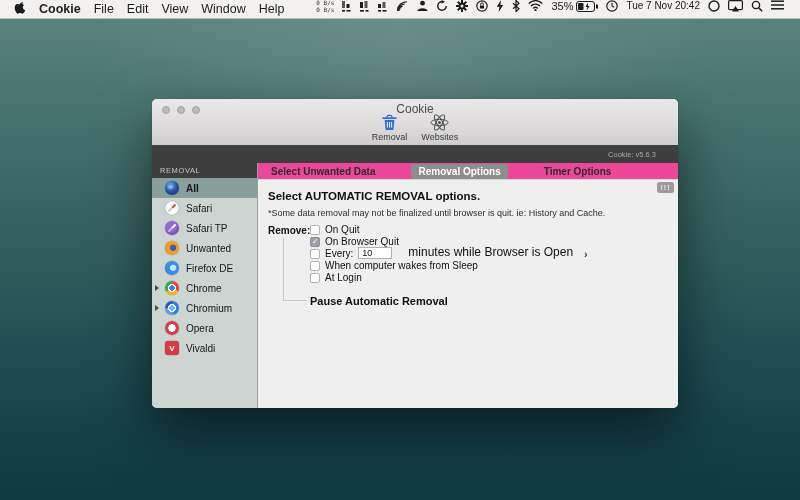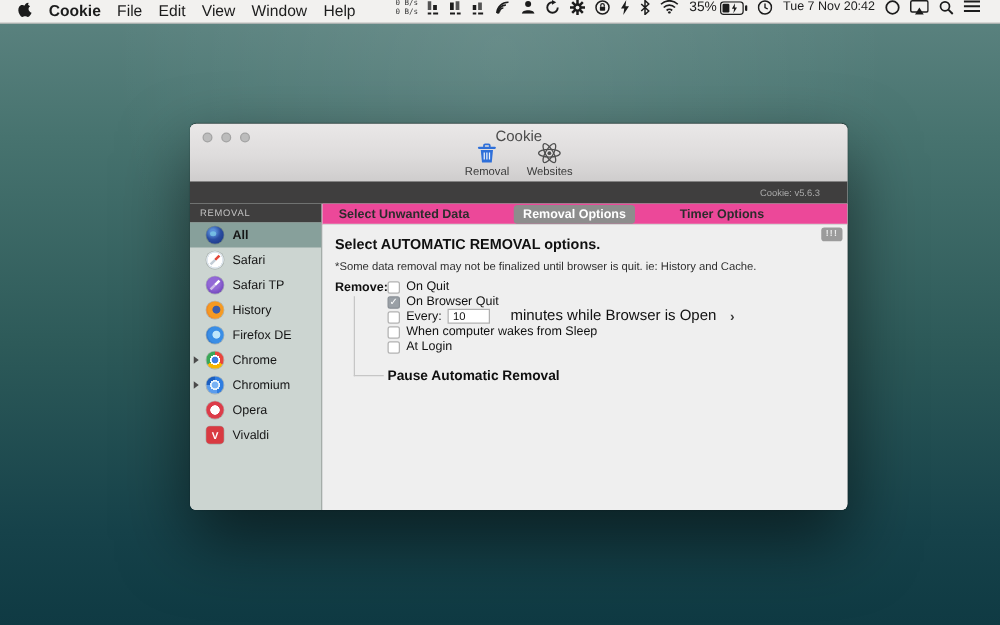--- a/index.html
+++ b/index.html
@@ -318,21 +318,21 @@
       <div class="side-item">
         <span class="bicon bi-safari"></span>
         <span>Safari</span>
       </div>
       <div class="side-item">
         <span class="bicon bi-safari-tp"></span>
         <span>Safari TP</span>
       </div>
       <div class="side-item">
         <span class="bicon bi-firefox"></span>
-        <span>History</span>
+        <span>Unwanted</span>
       </div>
       <div class="side-item">
         <span class="bicon bi-firefox-de"></span>
         <span>Firefox DE</span>
       </div>
       <div class="side-item">
         <span class="disclosure"></span>
         <span class="bicon bi-chrome"></span>
         <span>Chrome</span>
       </div>

